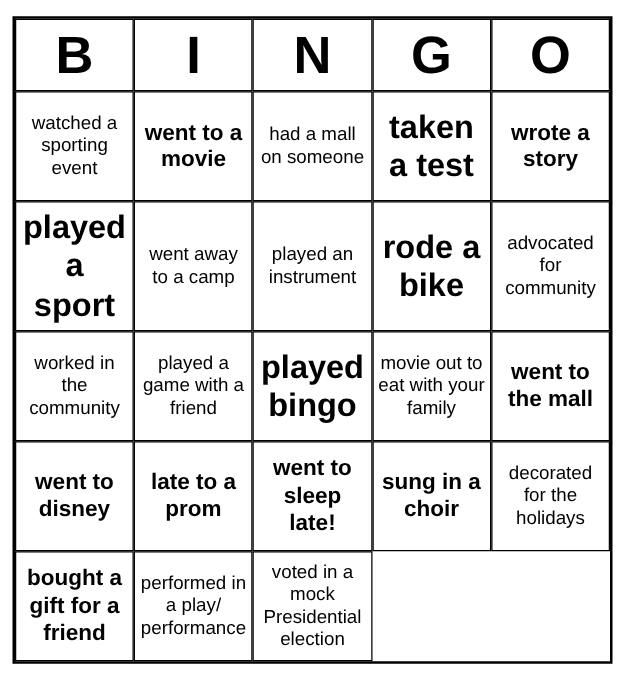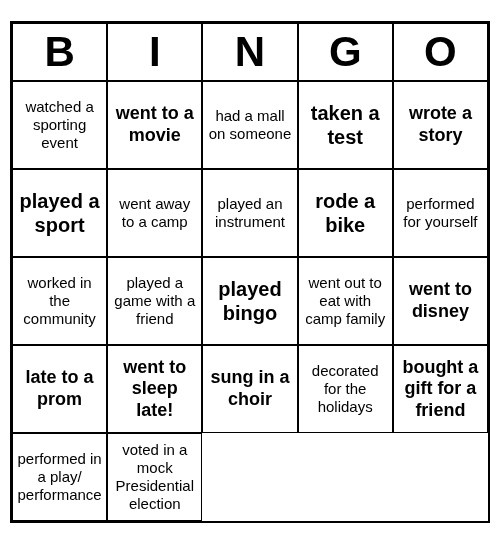--- a/index.html
+++ b/index.html
@@ -40,21 +40,21 @@
       min-height: 88px;
       display: flex;
       align-items: center;
       justify-content: center;
       text-align: center;
       padding: 4px;
       font-size: 15px;
       line-height: 1.2;
     }
     .bingo-cell.large-text {
-      font-size: 20px;
+      font-size: 26px;
       font-weight: bold;
     }
     .bingo-cell.medium-text {
       font-size: 18px;
       font-weight: bold;
     }
   </style>
 </head>
 <body>
 
@@ -69,25 +69,26 @@
   <div class="bingo-grid">
   <div class="bingo-cell">watched a sporting event</div>
       <div class="bingo-cell medium-text">went to a movie</div>
       <div class="bingo-cell">had a mall on someone</div>
       <div class="bingo-cell large-text">taken a test</div>
       <div class="bingo-cell medium-text">wrote a story</div>
       <div class="bingo-cell large-text">played a sport</div>
       <div class="bingo-cell">went away to a camp</div>
       <div class="bingo-cell">played an instrument</div>
       <div class="bingo-cell large-text">rode a bike</div>
-      <div class="bingo-cell">performed for yourself</div>
+      <div class="bingo-cell">advocated for community</div>
       <div class="bingo-cell">worked in the community</div>
       <div class="bingo-cell">played a game with a friend</div>
       <div class="bingo-cell large-text">played bingo</div>
-      <div class="bingo-cell">went out to eat with camp family</div>
+      <div class="bingo-cell">movie out to eat with your family</div>
+      <div class="bingo-cell medium-text">went to the mall</div>
       <div class="bingo-cell medium-text">went to disney</div>
       <div class="bingo-cell medium-text">late to a prom</div>
       <div class="bingo-cell medium-text">went to sleep late!</div>
       <div class="bingo-cell medium-text">sung in a choir</div>
       <div class="bingo-cell">decorated for the holidays</div>
       <div class="bingo-cell medium-text">bought a gift for a friend</div>
       <div class="bingo-cell">performed in a play/ performance</div>
       <div class="bingo-cell">voted in a mock Presidential election</div>
     </div>
 </div>

